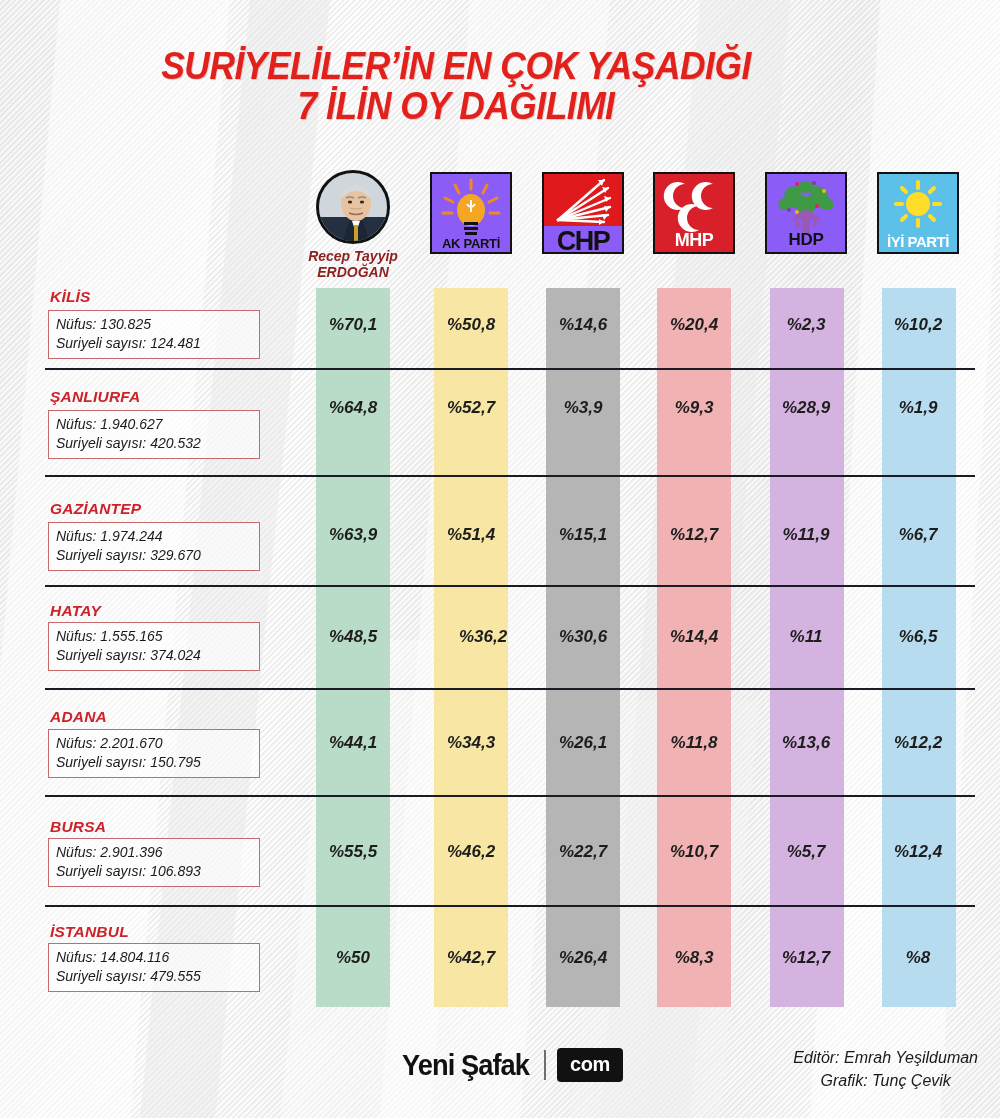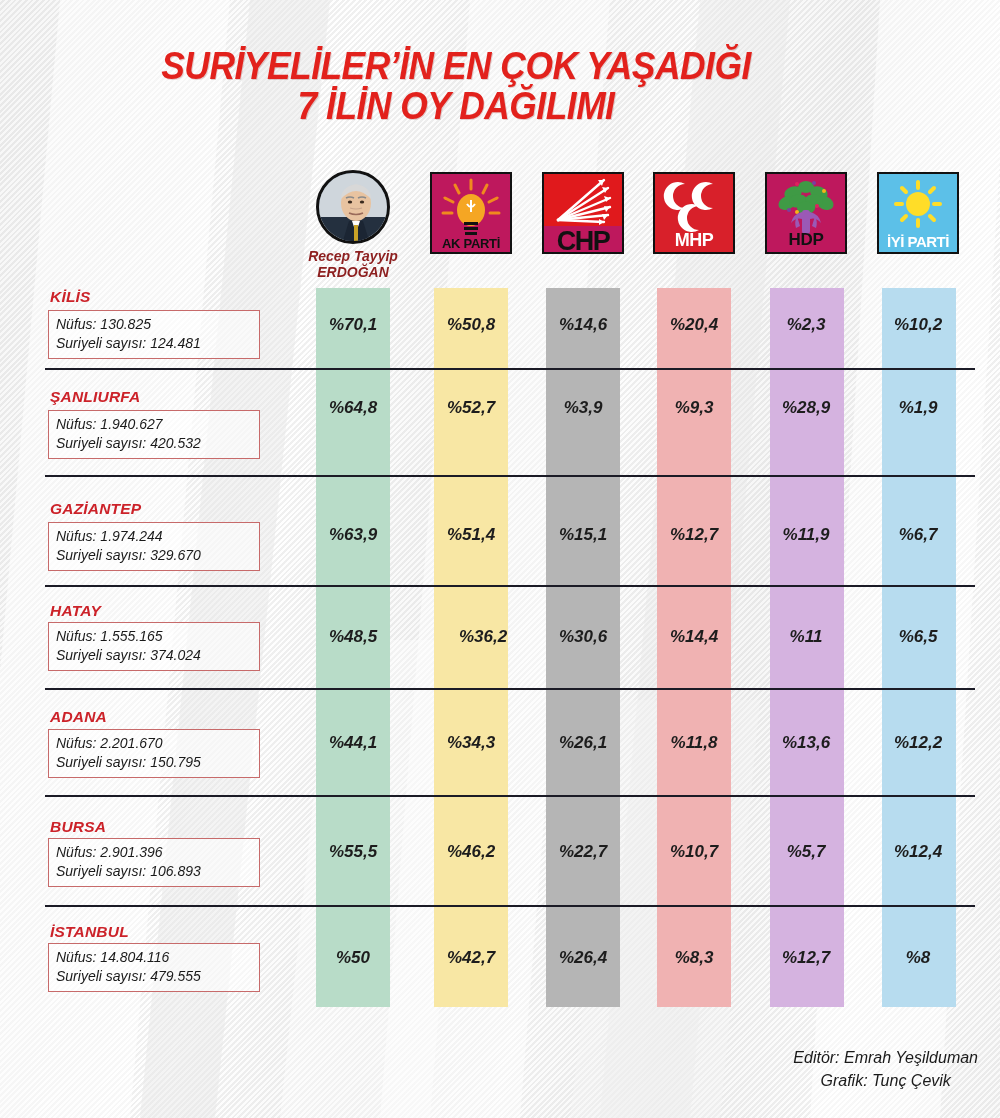--- a/index.html
+++ b/index.html
@@ -50,21 +50,21 @@
     z-index: 2;
   }
 
   
   .col-head {
     position: absolute; top: 170px; width: 92px; height: 110px;
     text-align: center; z-index: 4;
   }
   .logo-box {
     width: 82px; height: 82px; margin: 0 auto;
-    border: 2px solid #111; background: #be185d;
+    border: 2px solid #111; background: #8b5cf6;
     position: relative; overflow: hidden;
   }
   .erd-photo {
     width: 74px; height: 74px; margin: 0 auto;
     border-radius: 50%; border: 3px solid #111;
     overflow: hidden; position: relative; background: #5b6a78;
   }
   .erd-caption {
     margin-top: 4px; font-size: 14px; font-weight: bold;
     font-style: italic; color: #8d1f1f; line-height: 1.15;
@@ -411,19 +411,24 @@
       <div>Suriyeli sayısı: 479.555</div>
     </div>
     <div class="pct" style="left:307px;top:948px;">%50</div>
     <div class="pct" style="left:425px;top:948px;">%42,7</div>
     <div class="pct" style="left:537px;top:948px;">%26,4</div>
     <div class="pct" style="left:648px;top:948px;">%8,3</div>
     <div class="pct" style="left:760px;top:948px;">%12,7</div>
     <div class="pct" style="left:872px;top:948px;">%8</div>
   </div>
 
+  <div id="footer-logo">
+    <div id="yenisafak-text">Yeni Şafak</div>
+    <div id="footer-divider"></div>
+    <div id="com-badge">com</div>
+  </div>
 
   <div id="credits">
     <div>Editör: Emrah Yeşilduman</div>
     <div>Grafik: Tunç Çevik</div>
   </div>
 
 </div>
 
 </body></html>

